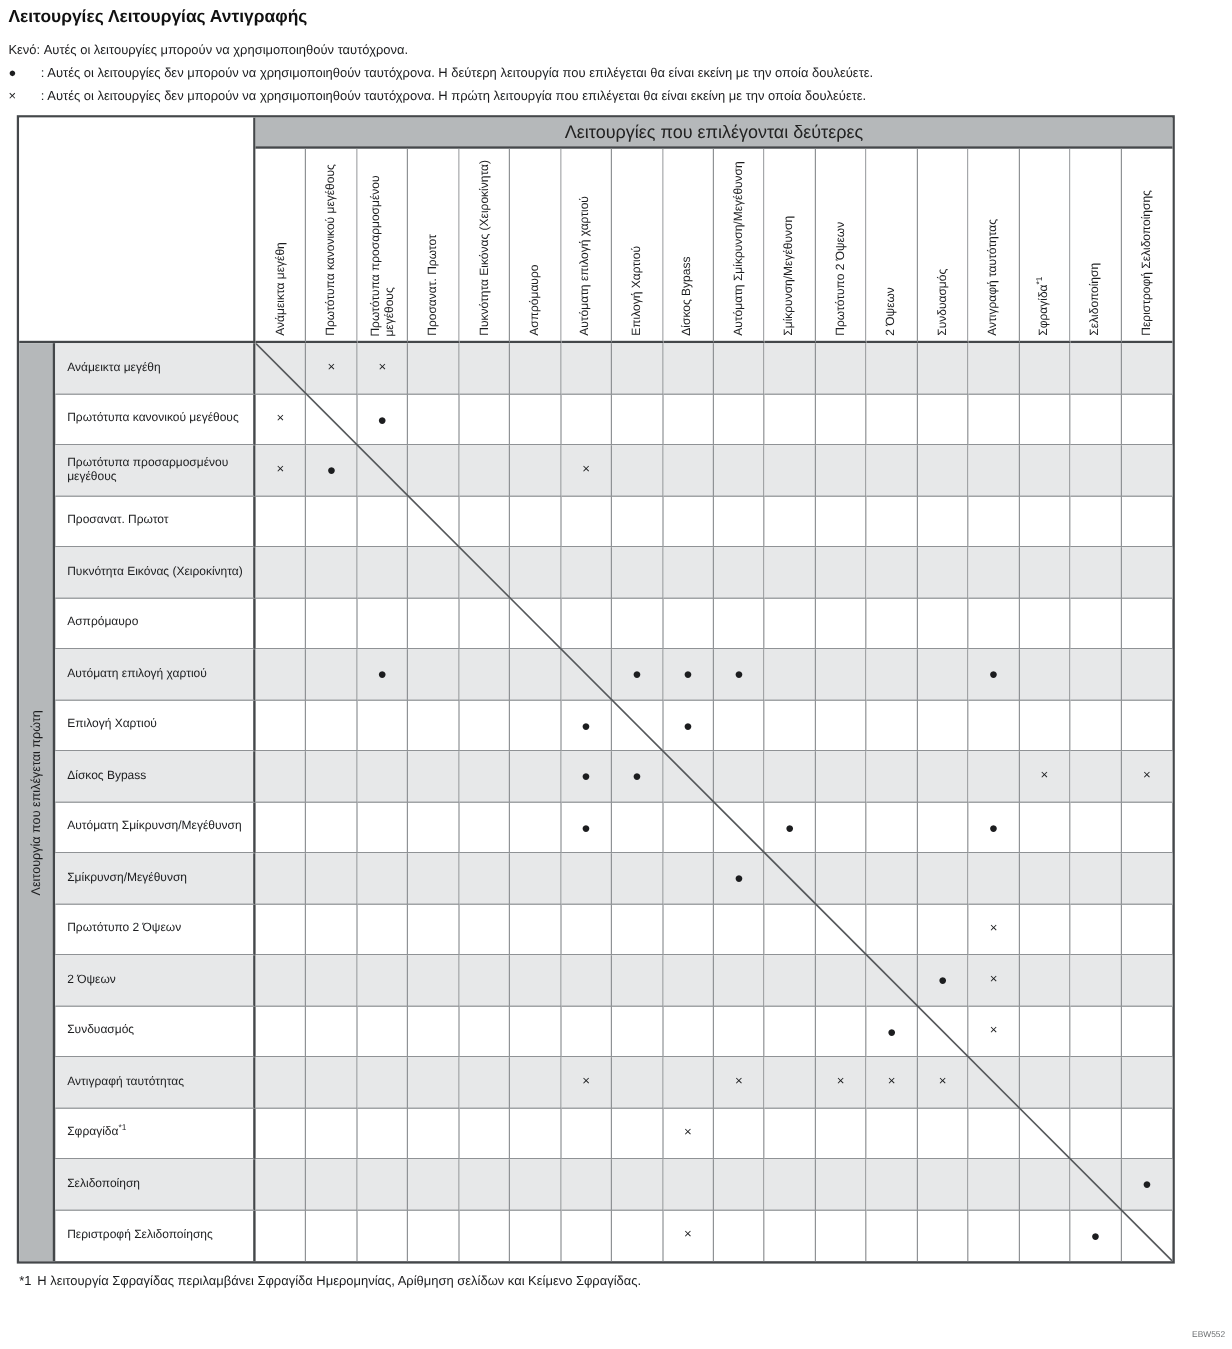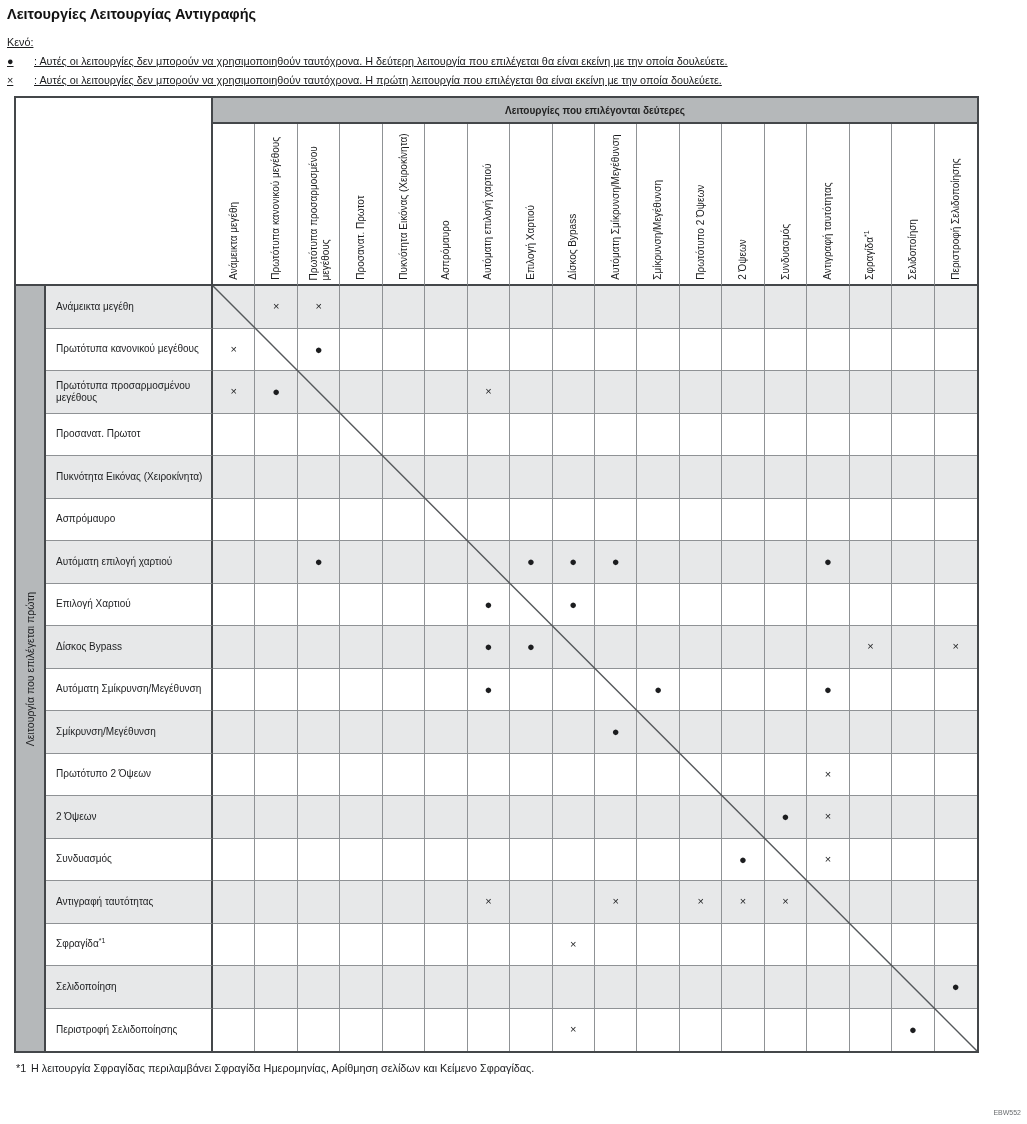--- a/index.html
+++ b/index.html
@@ -13,21 +13,21 @@
   body{
     width:1027px;height:1124px;position:relative;background:#ffffff;
     font-family:"Liberation Sans", sans-serif;color:var(--text);
     overflow:hidden;
   }
   .title{
     position:absolute;left:7px;top:6px;margin:0;
     font-size:14.5px;font-weight:bold;color:#111;
   }
   .legend{position:absolute;left:7px;top:33px;font-size:10.8px;}
-  .legend-row{display:flex;line-height:19px;align-items:flex-end;text-decoration:underline;}
+  .legend-row{display:flex;line-height:19px;align-items:flex-end;}
   .legend-sym{min-width:24px;padding-right:3px;flex:none;}
   .matrix{
     position:absolute;left:14px;top:96px;width:965px;height:957px;
     border:2px solid var(--frame);box-sizing:border-box;background:#fff;
   }
   .grid{
     display:grid;width:100%;height:100%;
     grid-template-columns:30px 167px repeat(18,1fr);
     grid-template-rows:26px 162px repeat(18,1fr);
   }
@@ -35,21 +35,21 @@
     box-sizing:border-box;position:relative;display:flex;min-width:0;min-height:0;
     border-right:1px solid var(--grid-line);
     border-bottom:1px solid var(--grid-line);
   }
   .lastcol{border-right:none;}
   .lastrow{border-bottom:none;}
   .corner{background:#fff;border-right:2px solid var(--frame);border-bottom:2px solid var(--frame);}
   .banner{
     background:var(--header-gray);border-bottom:2px solid var(--frame);
     align-items:center;justify-content:center;
-    font-weight:bold;font-size:10px;color:#222;
+    font-weight:normal;font-size:15px;color:#222;
   }
   .hcell{background:#fff;border-bottom:2px solid var(--frame);align-items:center;justify-content:center;}
   .hrot{
     transform:rotate(-90deg);width:152px;flex:none;
     font-size:10px;line-height:11.5px;text-align:left;
   }
   .strip{background:var(--header-gray);border-right:2px solid var(--frame);align-items:center;justify-content:center;}
   .srot{transform:rotate(-90deg);white-space:nowrap;font-size:10.5px;}
   .rlabel{
     align-items:center;padding-left:10px;padding-right:3px;
@@ -70,20 +70,21 @@
   }
 </style>
 </head>
 <body>
 
 <h1 class="title">Λειτουργίες Λειτουργίας Αντιγραφής</h1>
 
 <div class="legend">
   <div class="legend-row">
     <span class="legend-sym">Κενό:</span>
+    <span>Αυτές οι λειτουργίες μπορούν να χρησιμοποιηθούν ταυτόχρονα.</span>
   </div>
   <div class="legend-row">
     <span class="legend-sym">●</span>
     <span>: Αυτές οι λειτουργίες δεν μπορούν να χρησιμοποιηθούν ταυτόχρονα. Η δεύτερη λειτουργία που επιλέγεται θα είναι εκείνη με την οποία δουλεύετε.</span>
   </div>
   <div class="legend-row">
     <span class="legend-sym">×</span>
     <span>: Αυτές οι λειτουργίες δεν μπορούν να χρησιμοποιηθούν ταυτόχρονα. Η πρώτη λειτουργία που επιλέγεται θα είναι εκείνη με την οποία δουλεύετε.</span>
   </div>
 </div>

